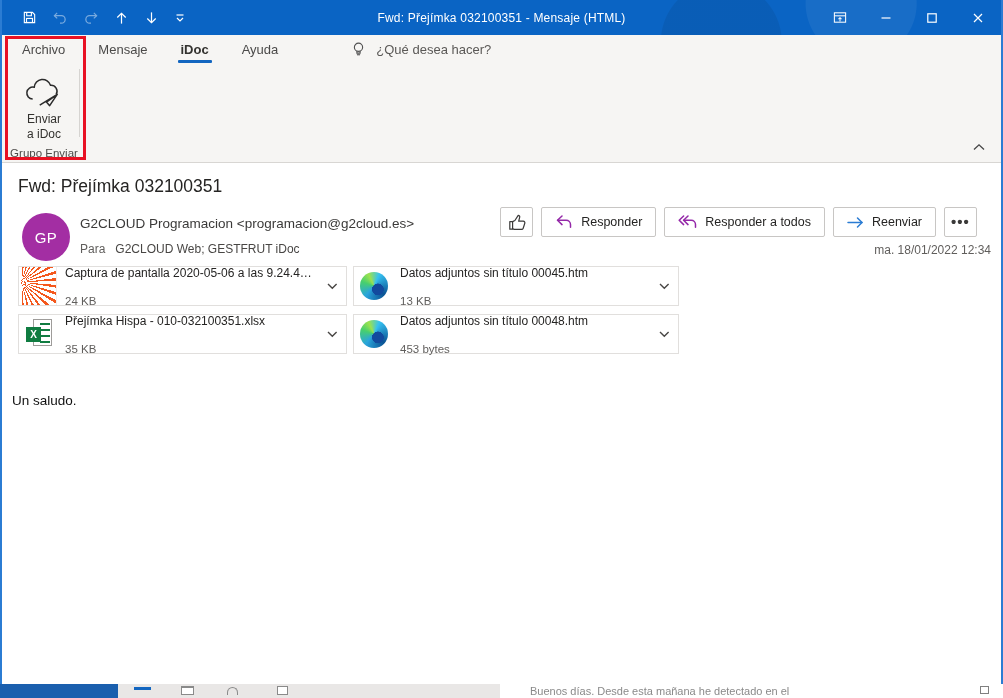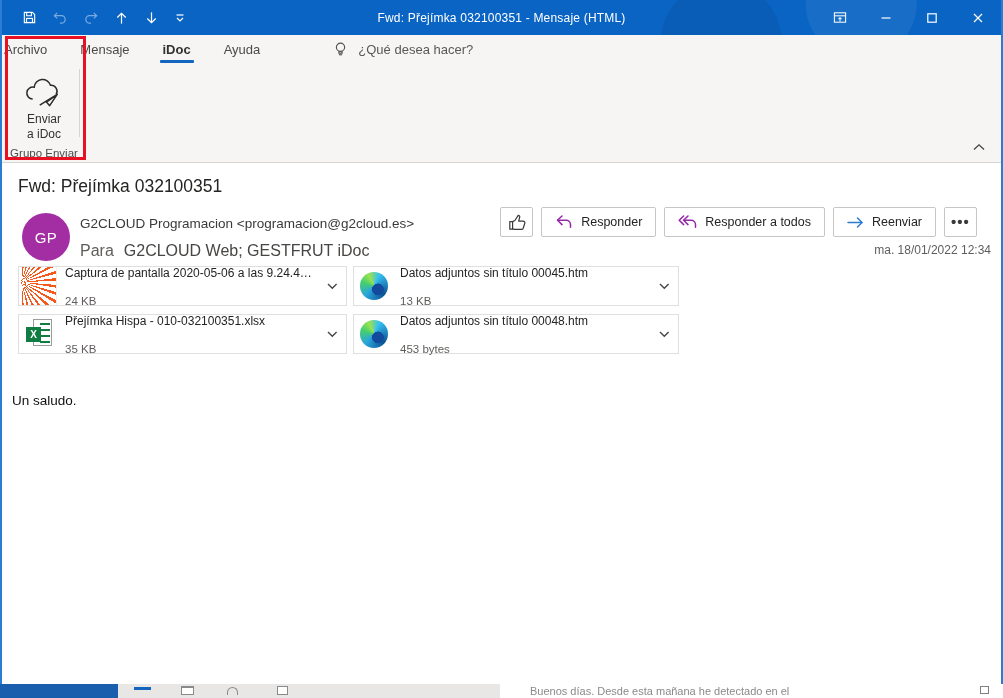--- a/index.html
+++ b/index.html
@@ -19,21 +19,21 @@
                                radial-gradient(circle at 72% 120%, rgba(0,0,0,.07) 0 60px, transparent 61px); }
   .qat { display:flex; align-items:center; gap:15px; padding-left:20px; }
   .qat svg { display:block; }
   .qat .dim { opacity:.45; }
   .tb-title { position:absolute; left:50%; transform:translateX(-50%); font-size:12px; white-space:nowrap; letter-spacing:.2px; }
   .win-controls { margin-left:auto; display:flex; height:35px; }
   .wc { width:46px; height:35px; display:flex; align-items:center; justify-content:center; }
 
   
   .ribbon { flex:0 0 127px; background:#f6f5f3; position:relative; border-bottom:1px solid #d8d6d3; }
-  .tabs { display:flex; align-items:center; height:29px; font-size:13px; color:#4b4a49; }
+  .tabs { display:flex; align-items:center; height:29px; padding-left:18px; font-size:13px; color:#4b4a49; }
   .tab { position:relative; line-height:28px; margin-right:29px; padding:0 2px; cursor:default; }
   .tab.active { color:#33322f; font-weight:bold; }
   .tab.active::after { content:''; position:absolute; left:-1px; right:-1px; bottom:1px; height:3px; background:#1366c0; border-radius:1px; }
   .tellme { display:flex; align-items:center; gap:10px; margin-left:42px; color:#5a5856; }
   .ribbon-body { position:relative; height:98px; }
   .big-btn { position:absolute; left:12px; top:10px; width:60px; text-align:center; cursor:default; }
   .big-btn svg { display:block; margin:0 auto 4px auto; }
   .big-btn .bl { font-size:12px; color:#33322f; line-height:15px; }
   .group-sep { position:absolute; left:77px; top:5px; height:68px; width:1px; background:#d6d4d1; }
   .group-label { position:absolute; left:0; width:84px; bottom:3px; text-align:center; font-size:11.5px; color:#4c4a48; }
@@ -44,21 +44,21 @@
   .content { flex:1; position:relative; background:#fff; }
   .subject { position:absolute; left:16px; top:13px; font-size:17.5px; color:#252423; }
   .actions { position:absolute; top:44px; right:24px; display:flex; gap:8px; }
   .abtn { height:30px; border:1px solid #c8c6c4; background:#fff; border-radius:2px;
           display:flex; align-items:center; gap:8px; padding:0 13px; font-size:12.5px; color:#252423; cursor:default; }
   .abtn.sq { width:33px; padding:0; justify-content:center; }
   .abtn .more-dots { font-size:15px; font-weight:bold; letter-spacing:1px; color:#3b3a39; line-height:10px; }
   .avatar { position:absolute; left:20px; top:50px; width:48px; height:48px; border-radius:50%;
             background:#a32ea3; color:#fff; font-size:15px; display:flex; align-items:center; justify-content:center; letter-spacing:.5px; }
   .sender-name { position:absolute; left:78px; top:53px; font-size:13.5px; color:#3b3a39; }
-  .para-line { position:absolute; left:78px; top:79px; font-size:16px; color:#605e5c; display:flex; gap:10px; }
+  .para-line { position:absolute; left:78px; top:79px; font-size:12px; color:#605e5c; display:flex; gap:10px; }
   .para-line .rcpts { color:#484644; }
   .msg-date { position:absolute; right:10px; top:80px; font-size:12px; color:#605e5c;text-align:center; }
 
   .attachments { position:absolute; left:16px; top:103px; width:668px; display:flex; flex-wrap:wrap; column-gap:6px; row-gap:8px; }
   .chip { width:329px; height:40px; border:1px solid #e1dfdd; background:#fff; display:flex; align-items:center; cursor:default; }
   .chip:nth-child(even) { width:326px; }
   .chip-icon { width:40px; height:38px; display:flex; align-items:center; justify-content:center; flex:0 0 40px; }
   .chip-text { flex:1; min-width:0; padding-left:6px; }
   .chip-name { font-size:12px; color:#252423; white-space:nowrap; overflow:hidden; text-overflow:ellipsis; }
   .chip-size { font-size:11.5px; color:#605e5c; margin-top:15px; }

